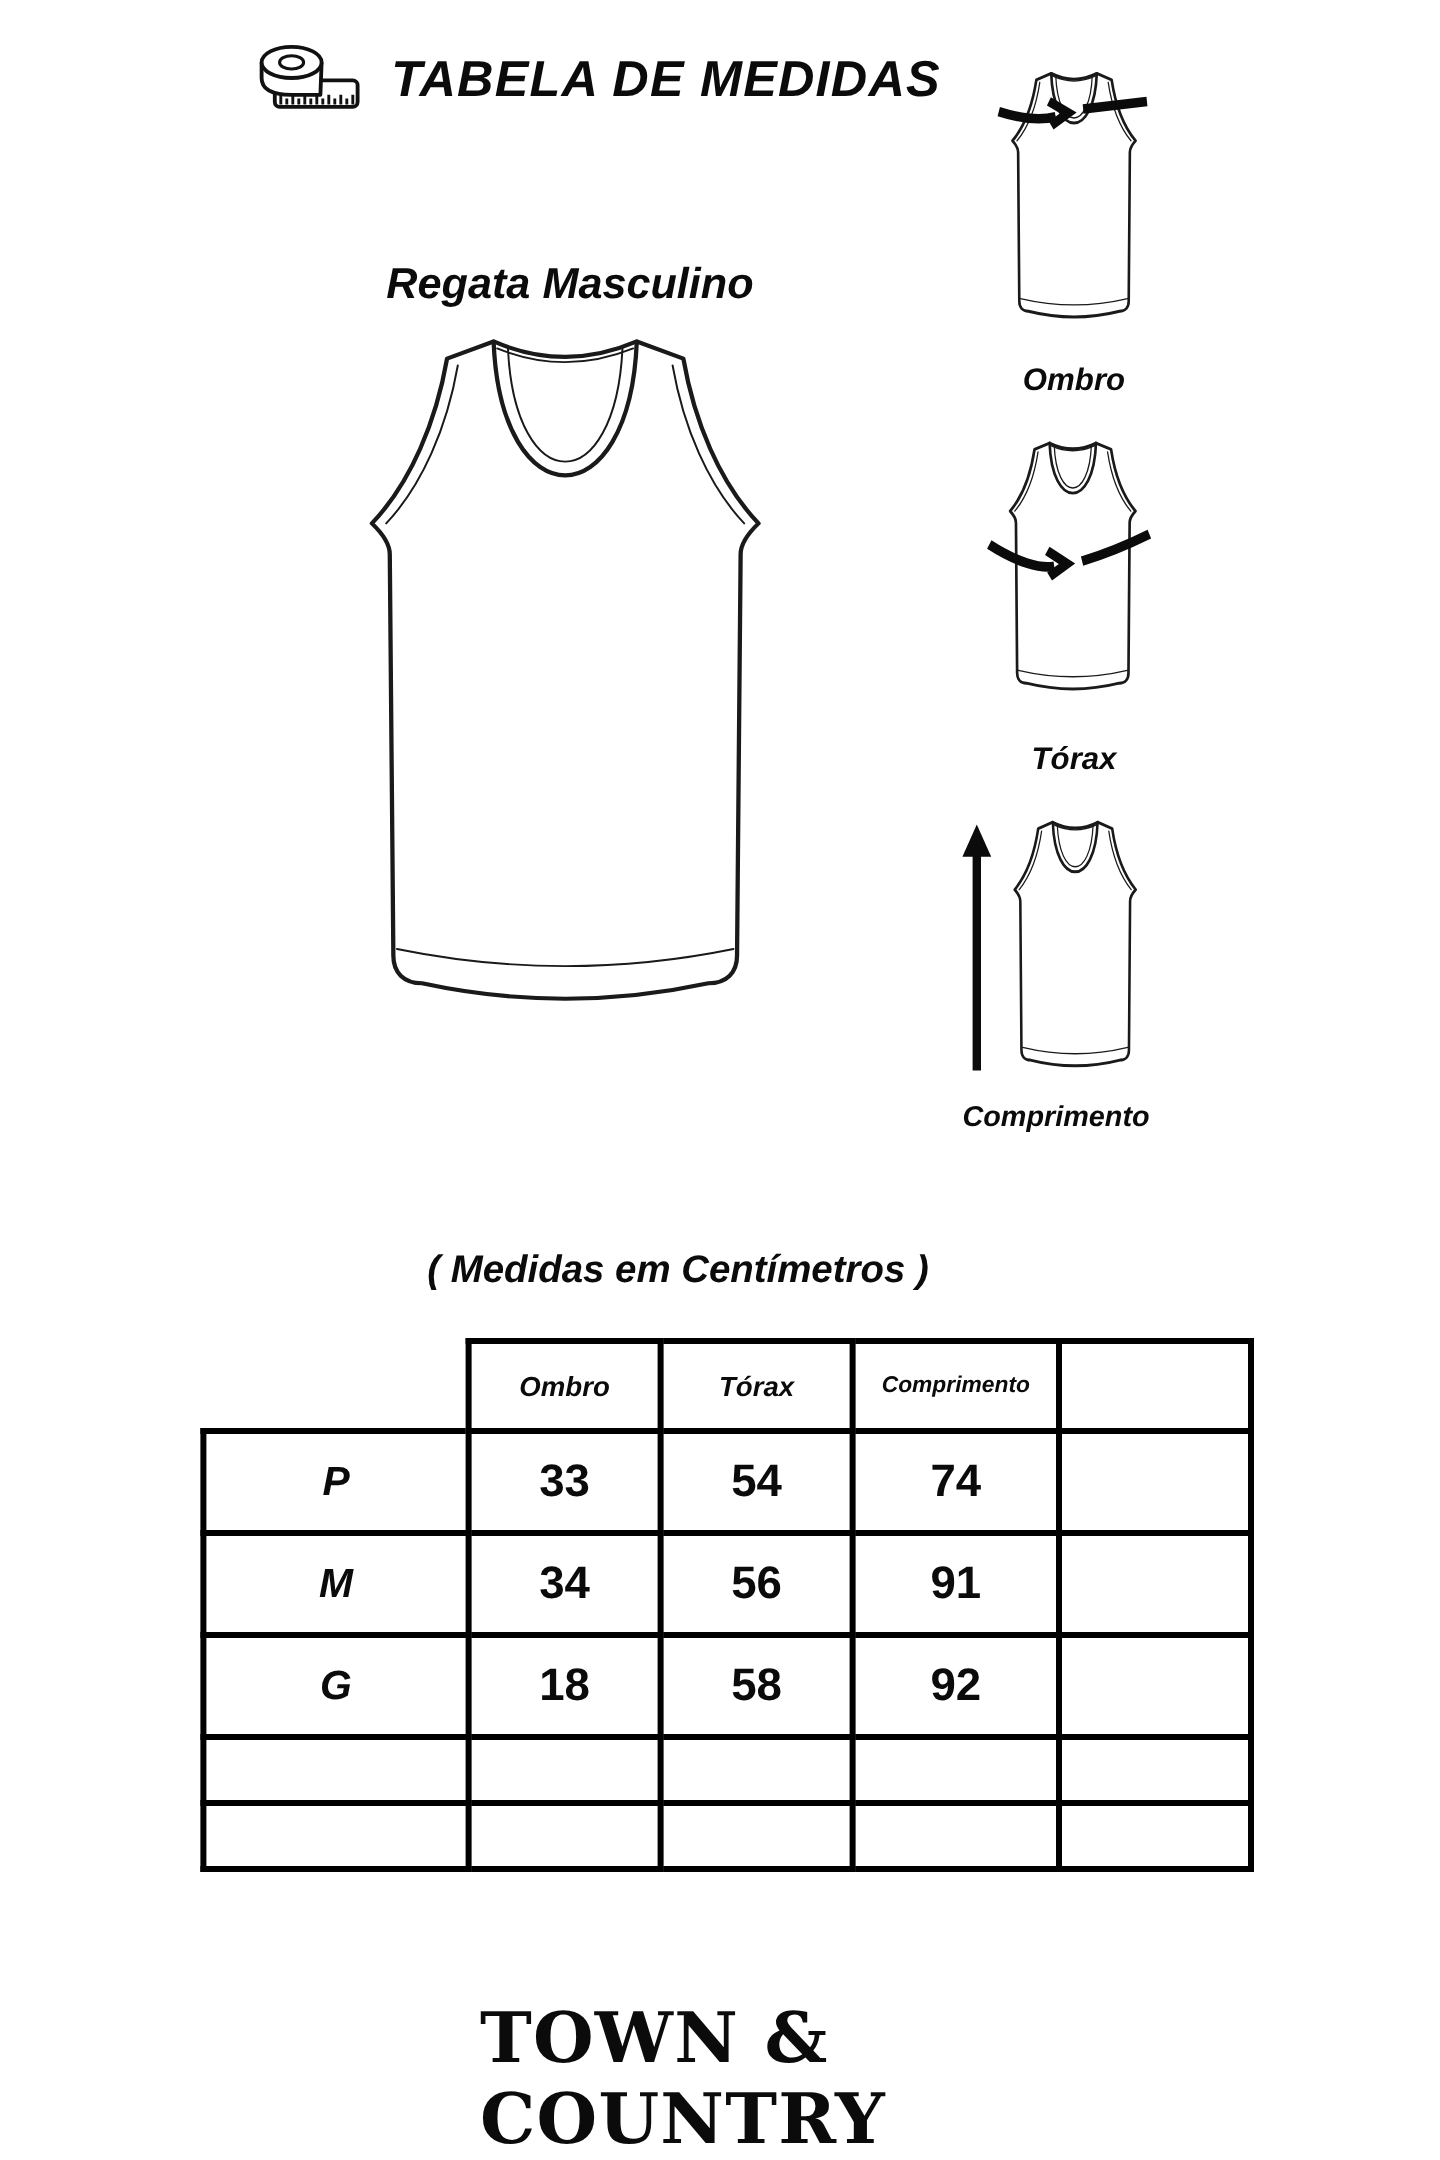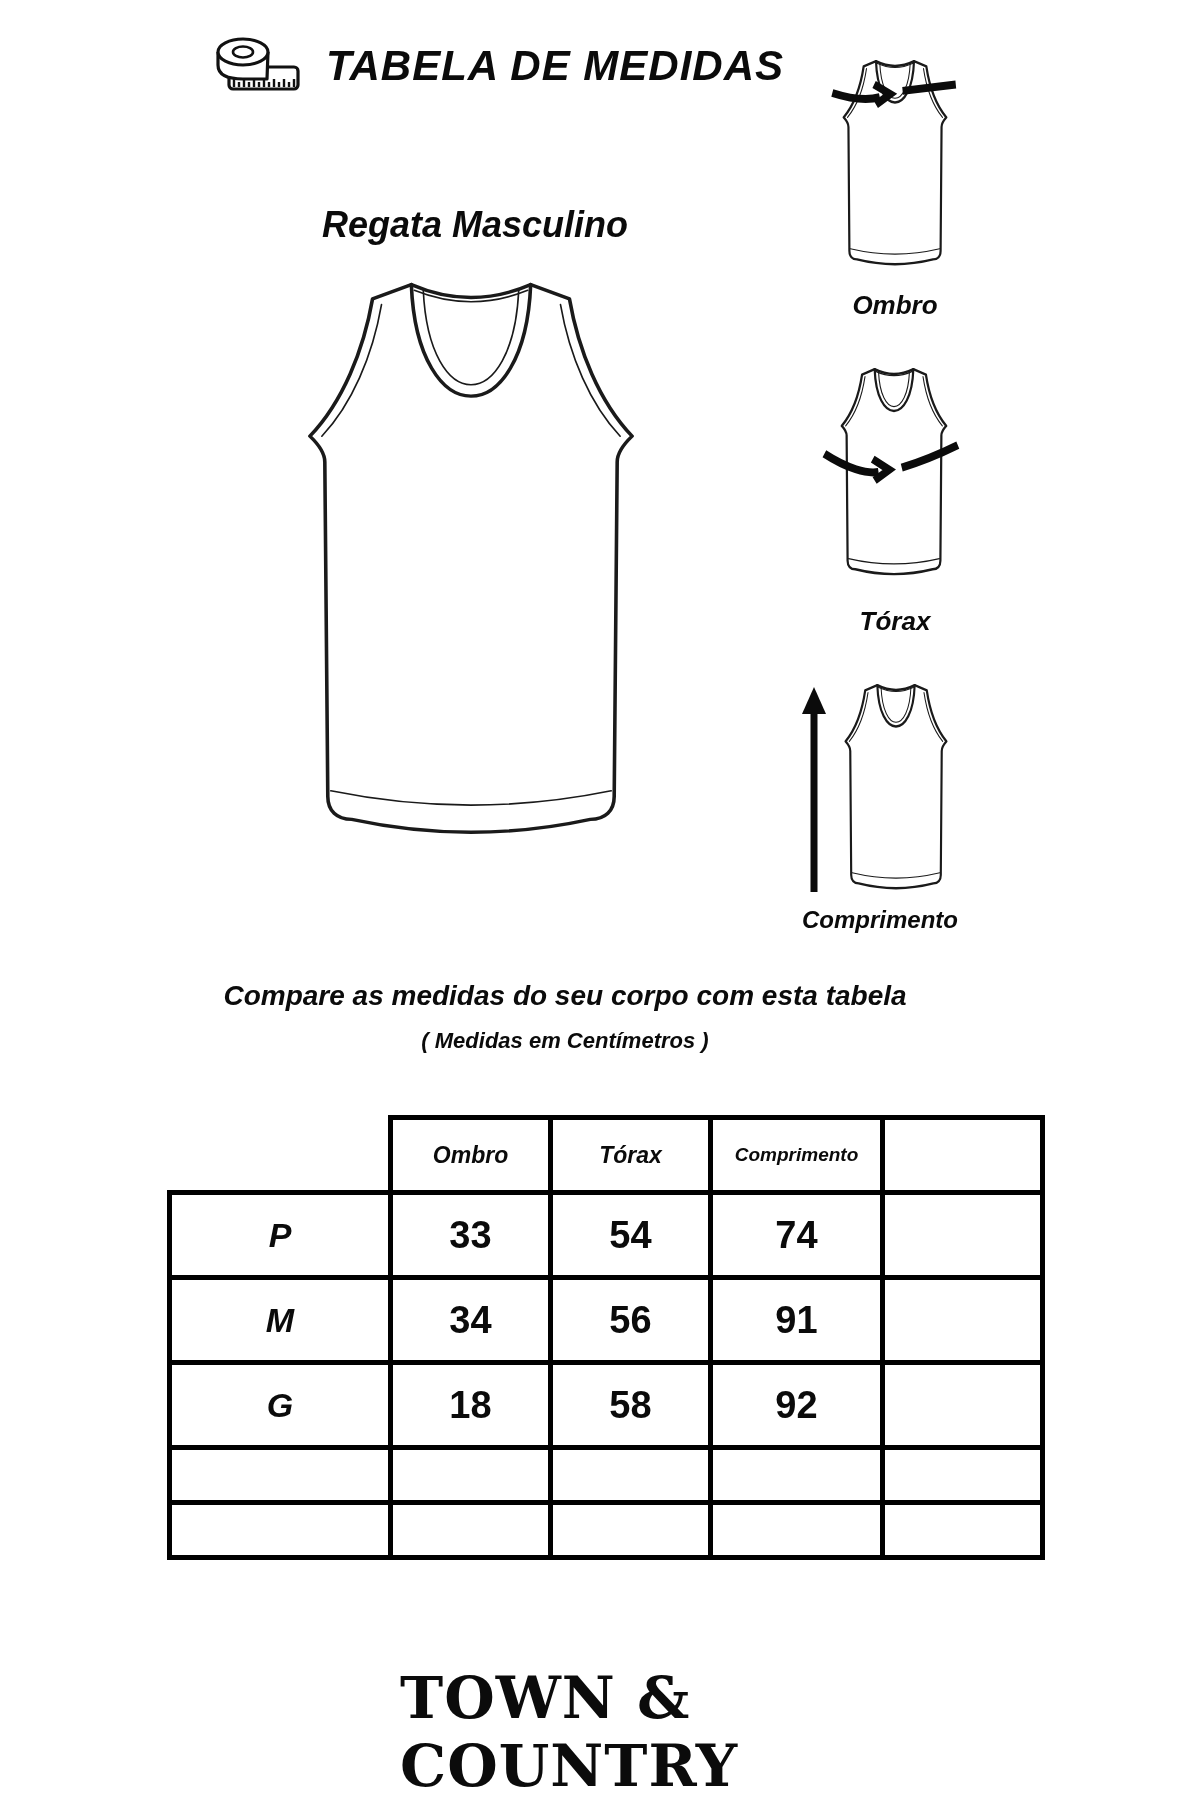--- a/index.html
+++ b/index.html
@@ -1,31 +1,31 @@
 <!DOCTYPE html>
 <html><head>
 <meta charset="utf-8">
 <style>
   html,body{margin:0;padding:0;background:#fff;}
   .page{position:relative;width:1200px;height:1800px;background:#ffffff;overflow:hidden;
         font-family:"Liberation Sans",sans-serif;color:#0b0b0b;border-radius:12px;}
   .abs{position:absolute;}
   .techno{font-style:italic;font-weight:700;}
-  .center{text-align:center;}
+  .center{text-align:center;margin-top:11px;}
 
   .hdr-title{left:326px;top:42px;font-size:42px;letter-spacing:1px;font-style:italic;font-weight:700;}
   .subtitle{left:280px;top:204px;width:390px;font-size:36px;}
 
   .guide-label{font-size:26px;}
   .lbl-ombro{left:838px;top:290px;width:114px;}
   .lbl-torax{left:838px;top:606px;width:114px;}
   .lbl-comp{left:790px;top:906px;width:180px;font-size:24px;}
 
   .cmp1{left:65px;top:980px;width:1000px;font-size:28px;}
-  .cmp2{left:65px;top:1028px;width:1000px;font-size:22px;}
+  .cmp2{left:65px;top:1028px;width:1000px;font-size:32px;}
 
   table.size-table{position:absolute;left:167px;top:1115px;border-collapse:collapse;
         table-layout:fixed;width:873px;}
   table.size-table td,table.size-table th{border:5px solid #000;text-align:center;
         vertical-align:middle;padding:0;overflow:hidden;}
   table.size-table .ghost{border:none;}
   tr.r-head{height:75px;}
   tr.r-data{height:85px;}
   tr.r-empty{height:55px;}
   th.colhead{font-size:23px;font-style:italic;font-weight:700;}
@@ -117,21 +117,20 @@
 
   <svg class="abs" style="left:840px;top:682px" width="112" height="212" viewBox="0 0 120 200" preserveAspectRatio="none">
     <use href="#tank-sm"></use>
   </svg>
   <svg class="abs" style="left:798px;top:684px" width="32" height="212" viewBox="0 0 32 212">
     <line x1="16" y1="26" x2="16" y2="208" stroke="#0b0b0b" stroke-width="7"></line>
     <path d="M 16,3 L 28,30 L 4,30 Z" fill="#0b0b0b"></path>
   </svg>
   <div class="abs guide-label techno center lbl-comp">Comprimento</div>
 
-  <div class="abs cmp1 techno center">Compare as medidas do seu corpo com esta tabela</div>
   <div class="abs cmp2 techno center">( Medidas em Centímetros )</div>
 
   <table class="size-table">
     <colgroup>
         <col style="width:221px">
         <col style="width:160px">
         <col style="width:160px">
         <col style="width:172px">
         <col style="width:160px">
       </colgroup>

